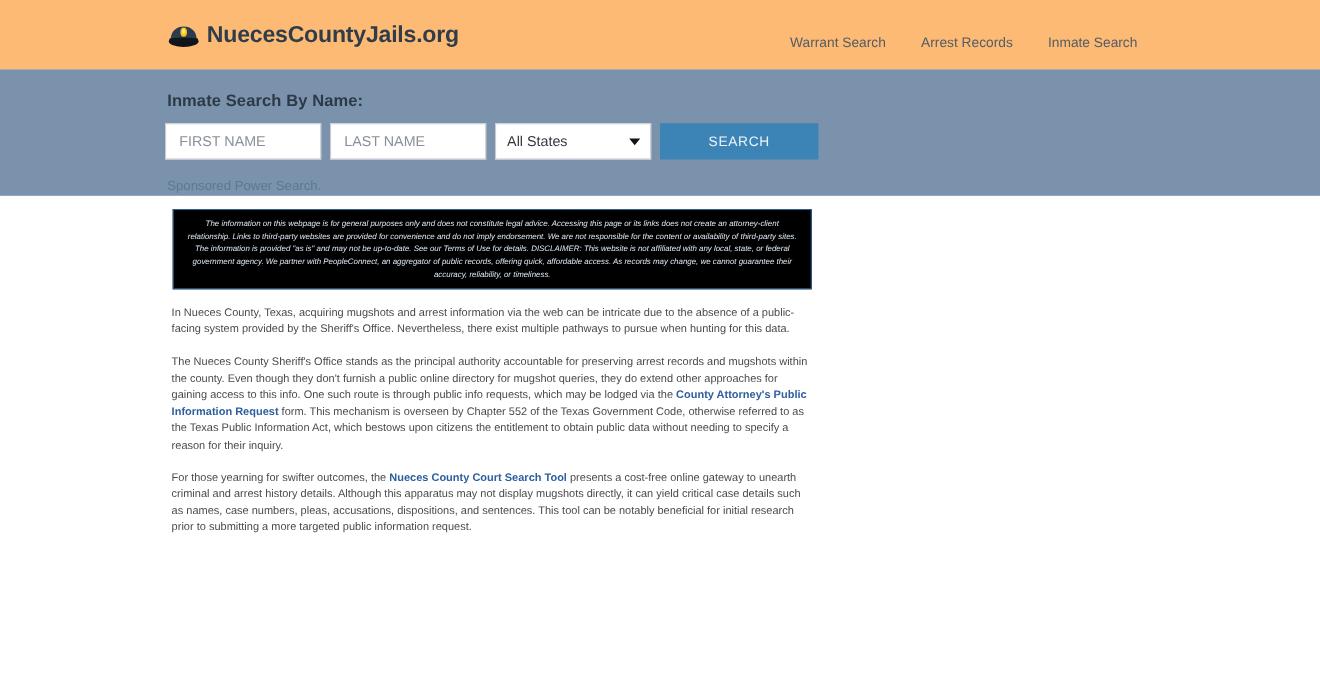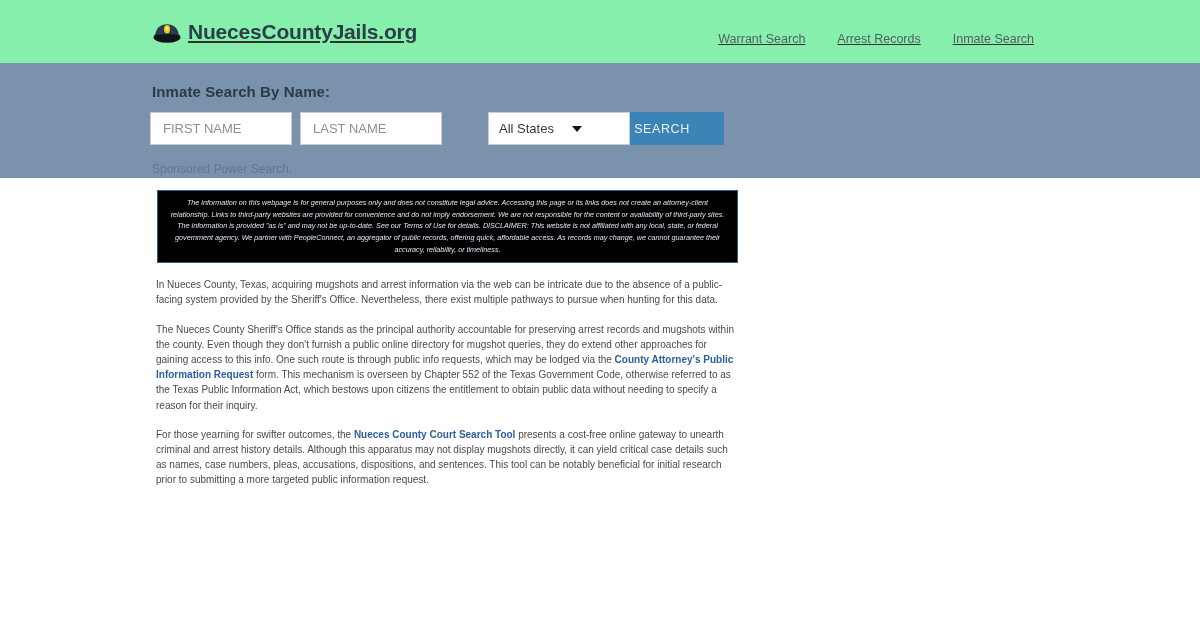--- a/index.html
+++ b/index.html
@@ -12,25 +12,24 @@
     overflow: hidden;
     background: #ffffff;
     font-family: "Liberation Sans", sans-serif;
     color: #333333;
     -webkit-font-smoothing: antialiased;
   }
 
   
   .site-header {
     height: 63px;
-    background: #86efac;
-    display: flex;
-    align-items: center;
-    box-sizing: border-box;
-    text-decoration: underline;
+    background: #fdba74;
+    display: flex;
+    align-items: center;
+    box-sizing: border-box;
   }
   .header-inner {
     width: 900px;
     margin: 0 auto;
     display: flex;
     align-items: center;
     justify-content: space-between;
     height: 100%;
     padding-left: 2px;
     box-sizing: border-box;
@@ -120,35 +119,34 @@
     -moz-appearance: none;
     border: 1px solid #c9ccd1;
     background: #ffffff;
     font-family: "Liberation Sans", sans-serif;
     font-size: 13px;
     color: #33383e;
     padding: 0 26px 0 10px;
     box-sizing: border-box;
     outline: none;
     border-radius: 0;
-    margin-left: 38px;
   }
   .select-caret {
     position: absolute;
     right: 10px;
     top: 50%;
     transform: translateY(-50%);
     width: 0; height: 0;
     border-left: 5px solid transparent;
     border-right: 5px solid transparent;
     border-top: 6px solid #111318;
     pointer-events: none;
   }
   .search-btn {
-    width: 124px;
+    width: 144px;
     height: 33px;
     background: #3c84b5;
     border: none;
     color: #e9f3fa;
     font-family: "Liberation Sans", sans-serif;
     font-size: 12.5px;
     letter-spacing: 0.6px;
     cursor: pointer;
     border-radius: 0;
   }

